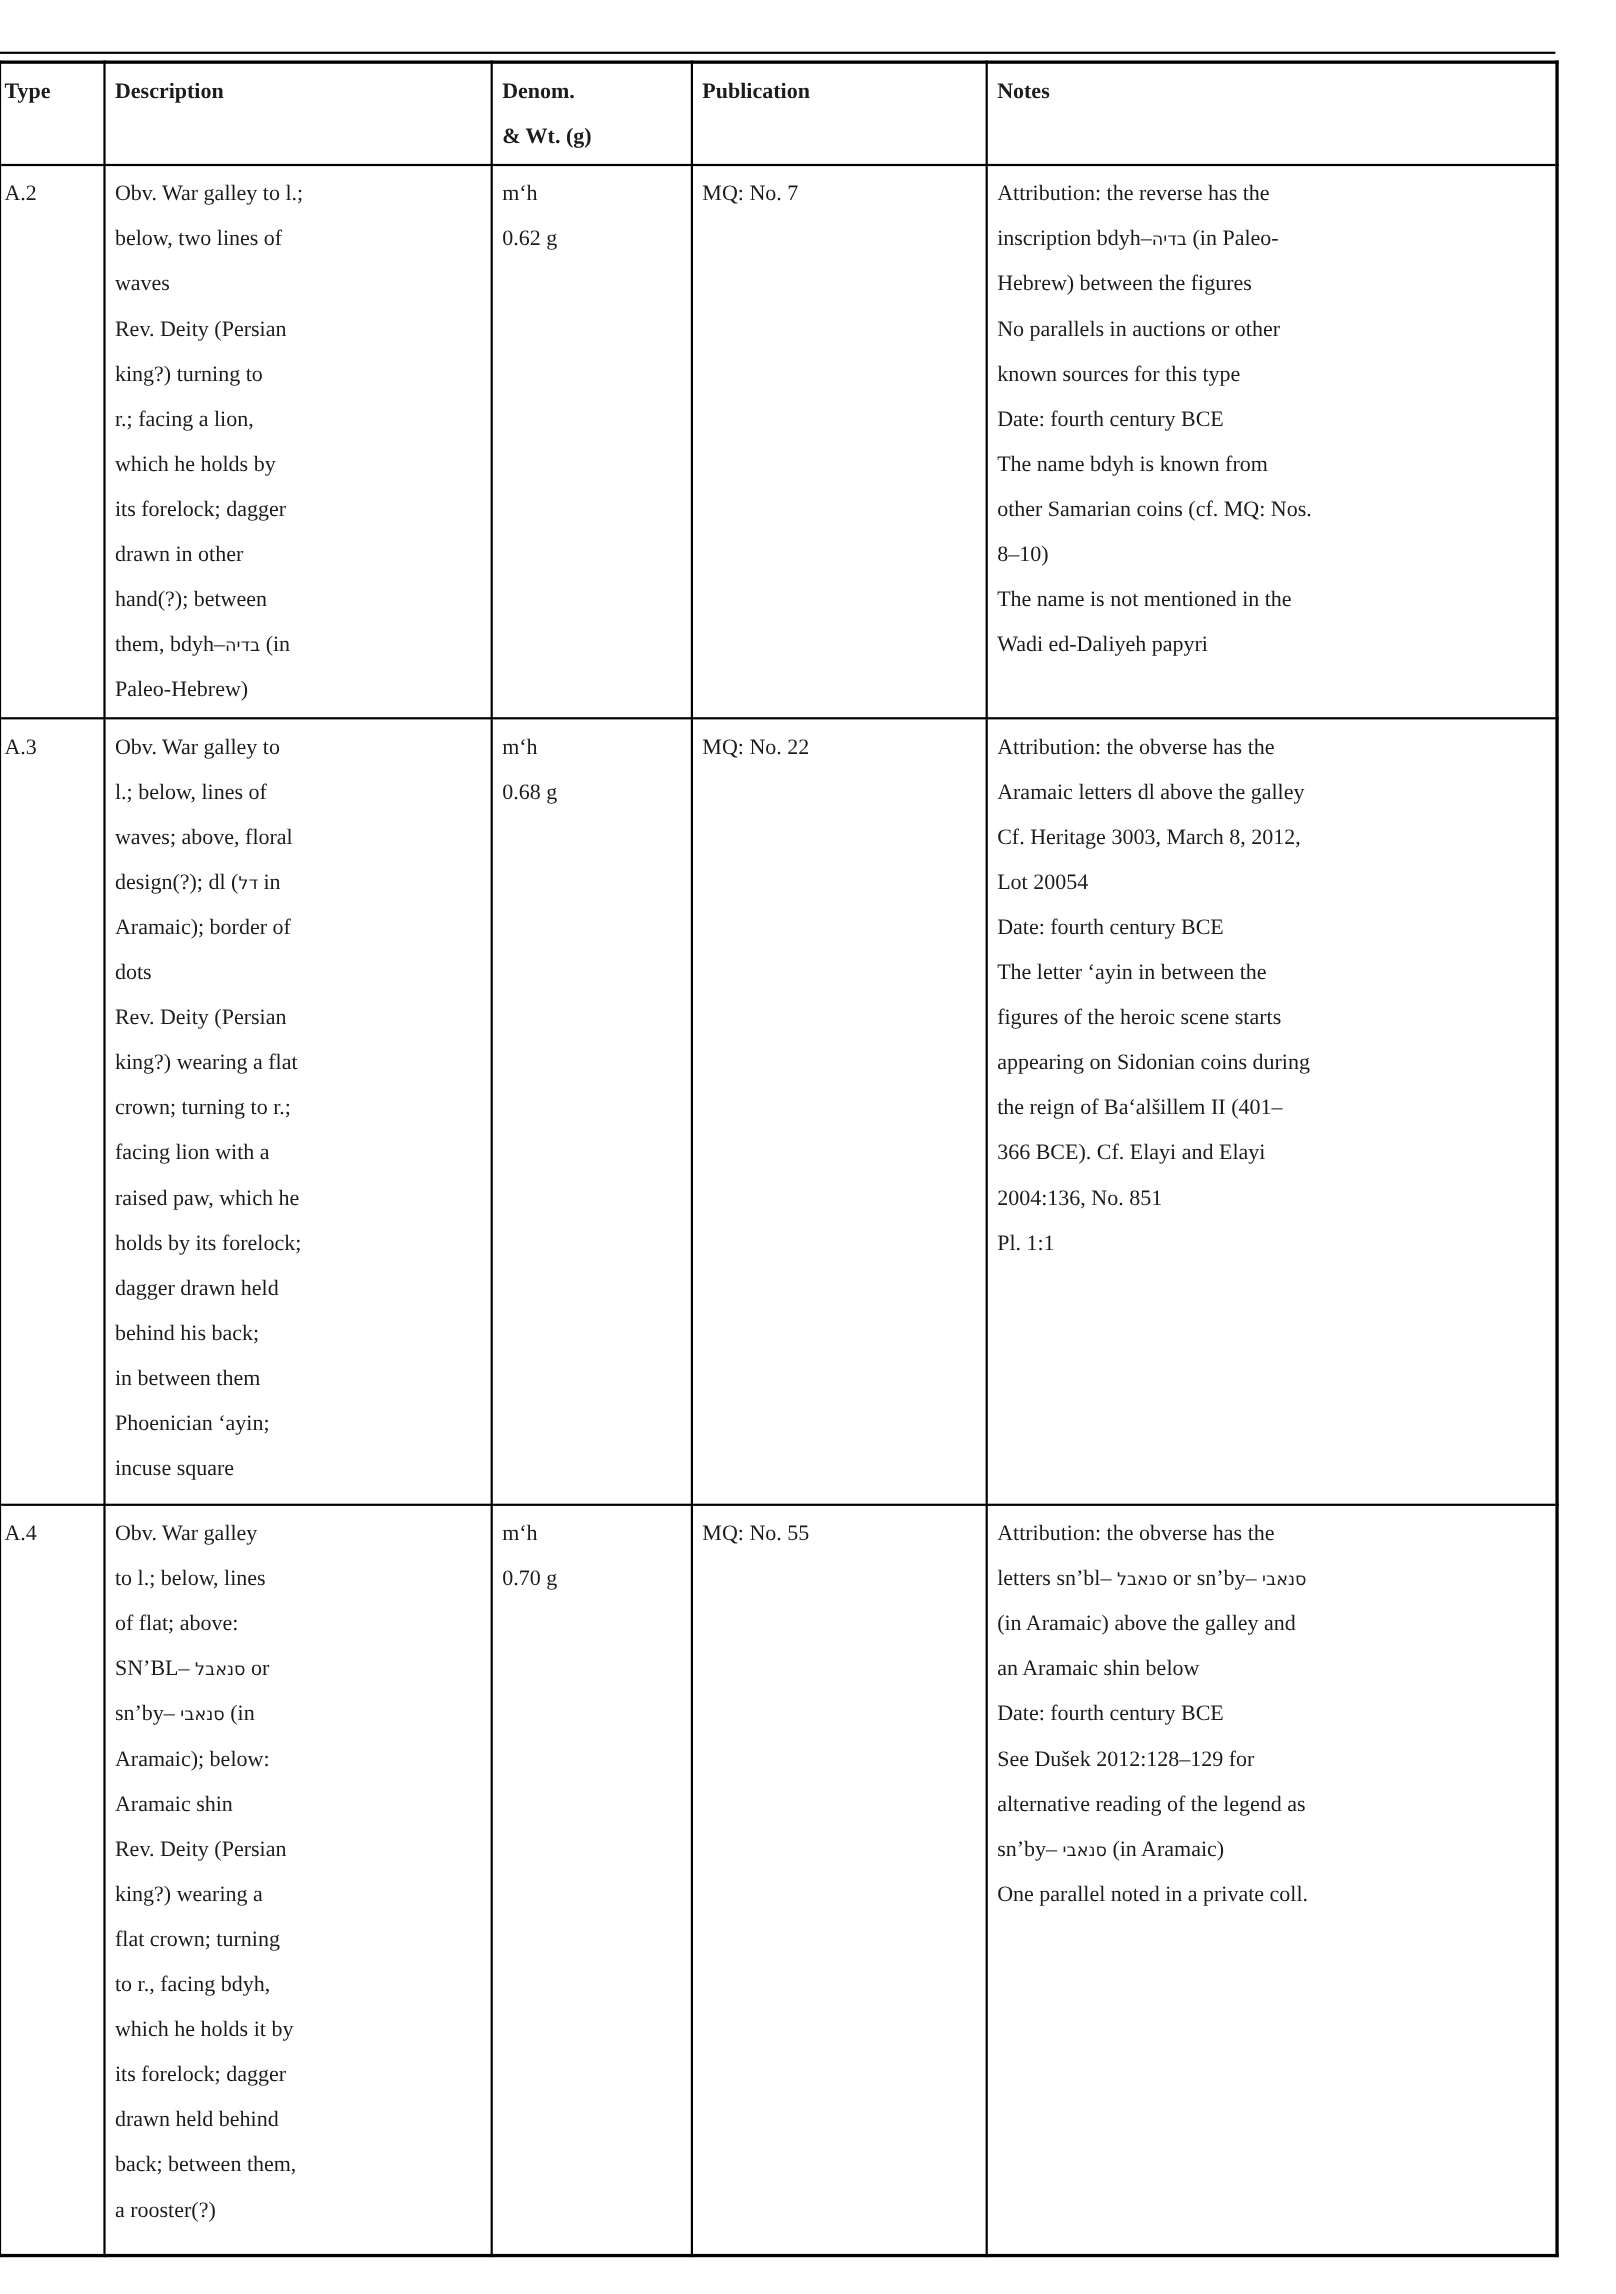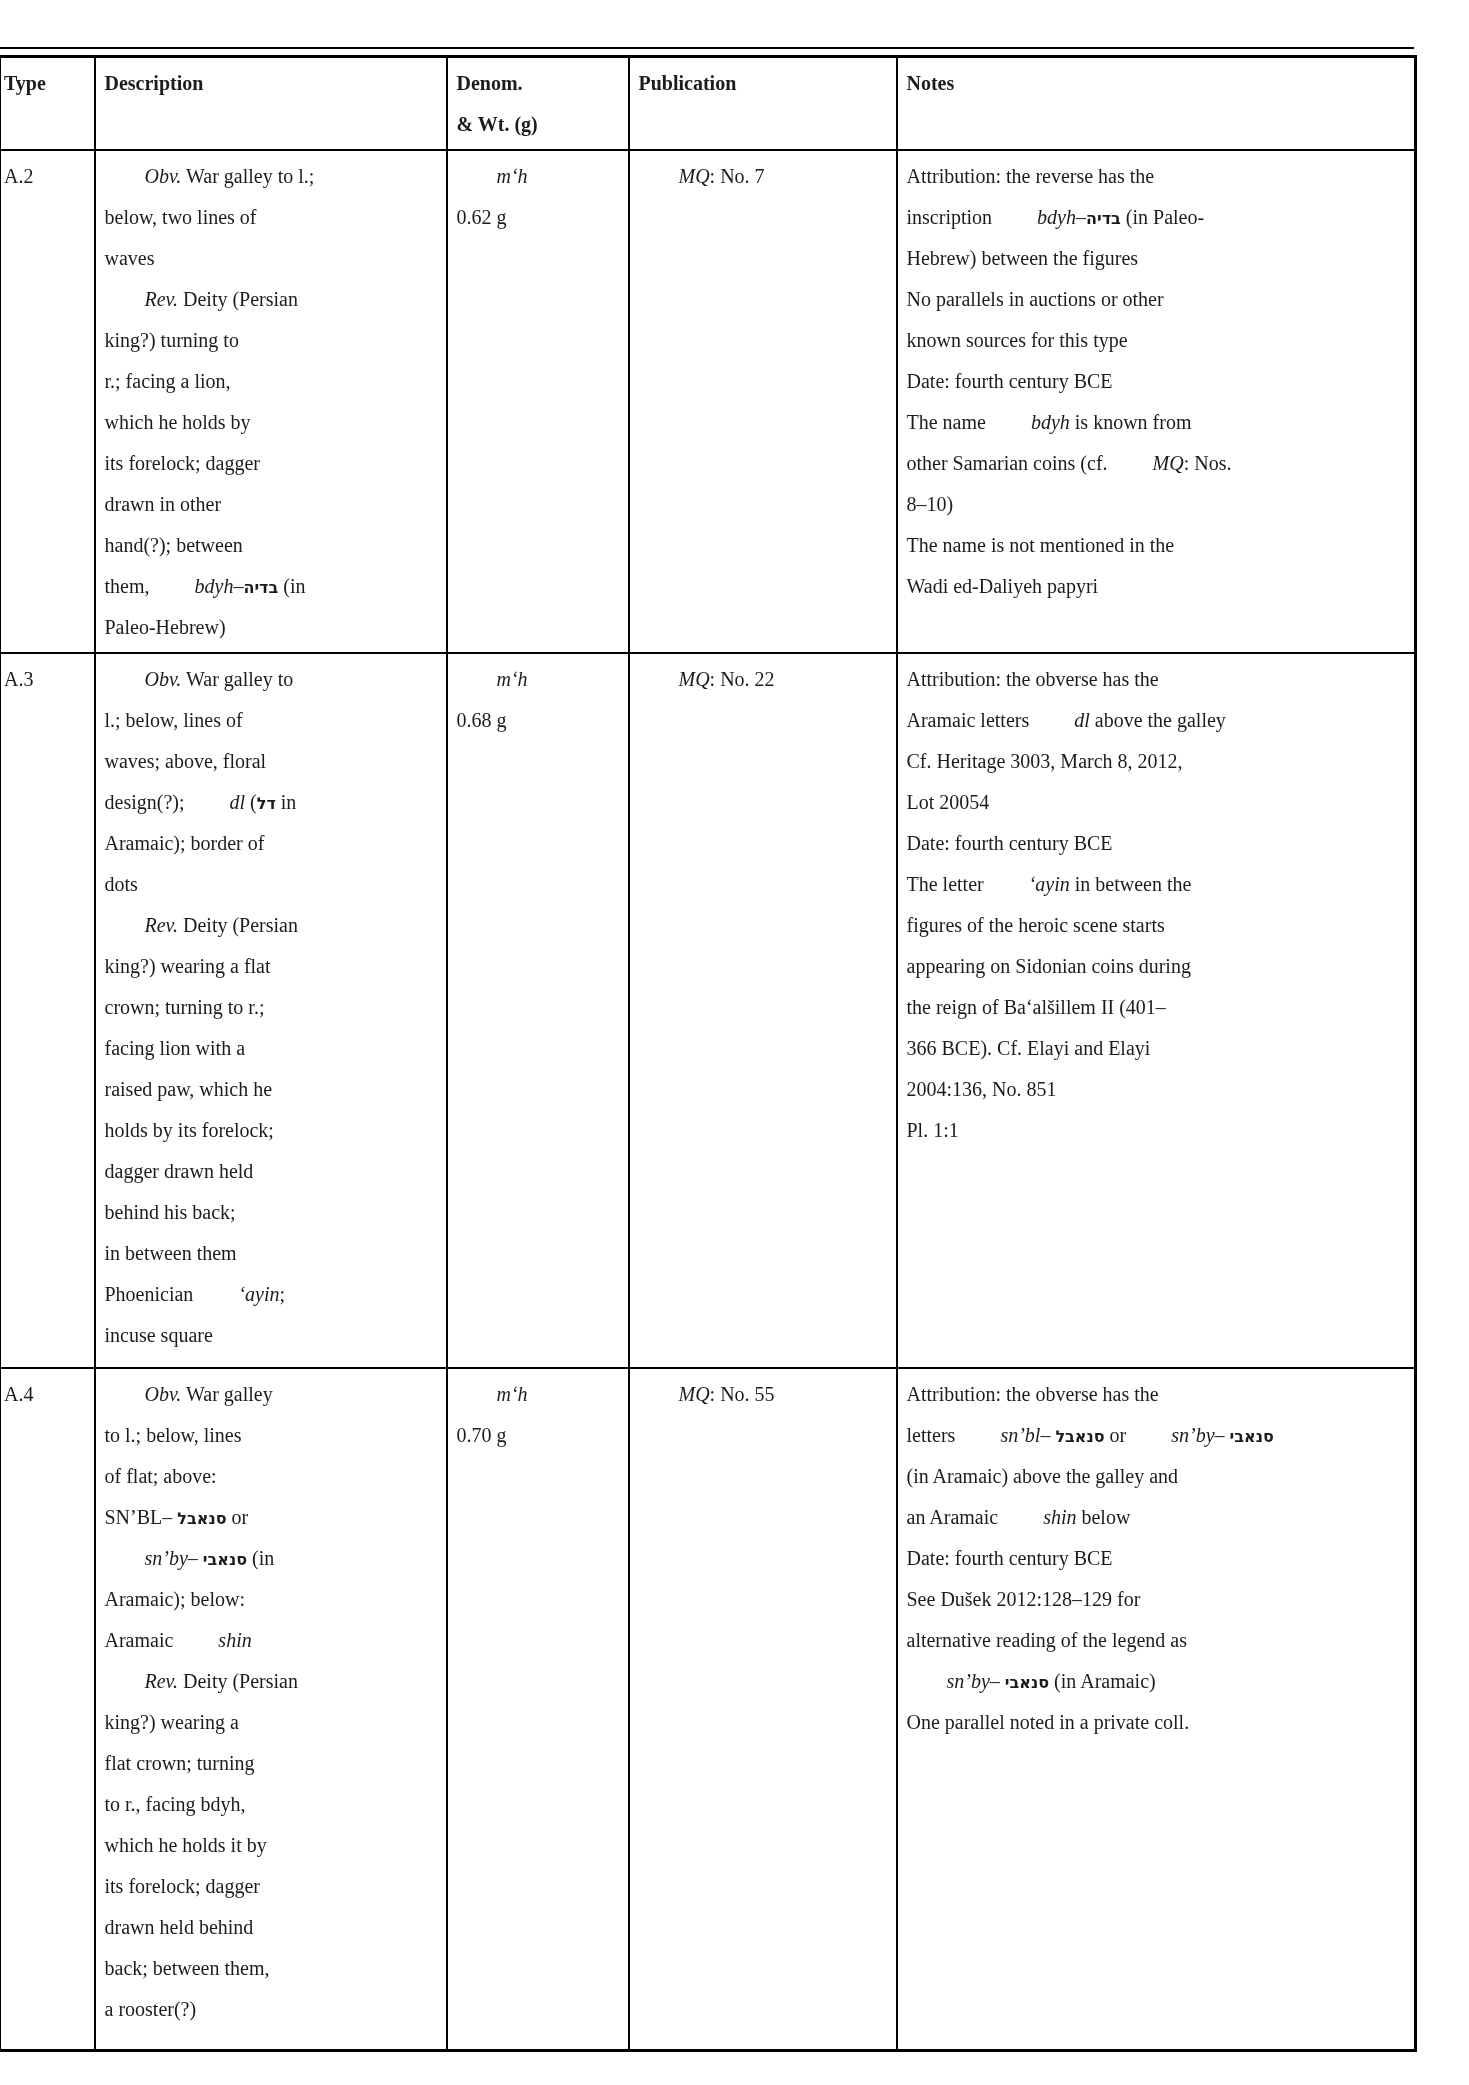--- a/index.html
+++ b/index.html
@@ -25,24 +25,24 @@
     border:2px solid #000;
     vertical-align:top;
     padding:5px 6px 4px 9px;
     font-size:20px;
     text-align:left;
     overflow:hidden;
   }
   th{font-weight:bold;}
   td.t-col,th.t-col{padding-left:3px;padding-right:2px;}
   .ln{height:41px;line-height:41px;white-space:nowrap;}
-  .it{font-style:italic;margin-left:40px;}
+  .it{}
   .he{
     font-family:"DejaVu Sans","DejaVu Serif",sans-serif;
-    font-weight:700;font-size:0.80em;
+    font-weight:400;font-size:0.80em;
   }
   tr.hdr{height:93px;}
   tr.r1{height:395px;}
   tr.r2{height:715px;border-radius:20px;}
   tr.r3{height:682px;}
 </style>
 </head>
 <body>
 
 <div class="top-rule"></div>

